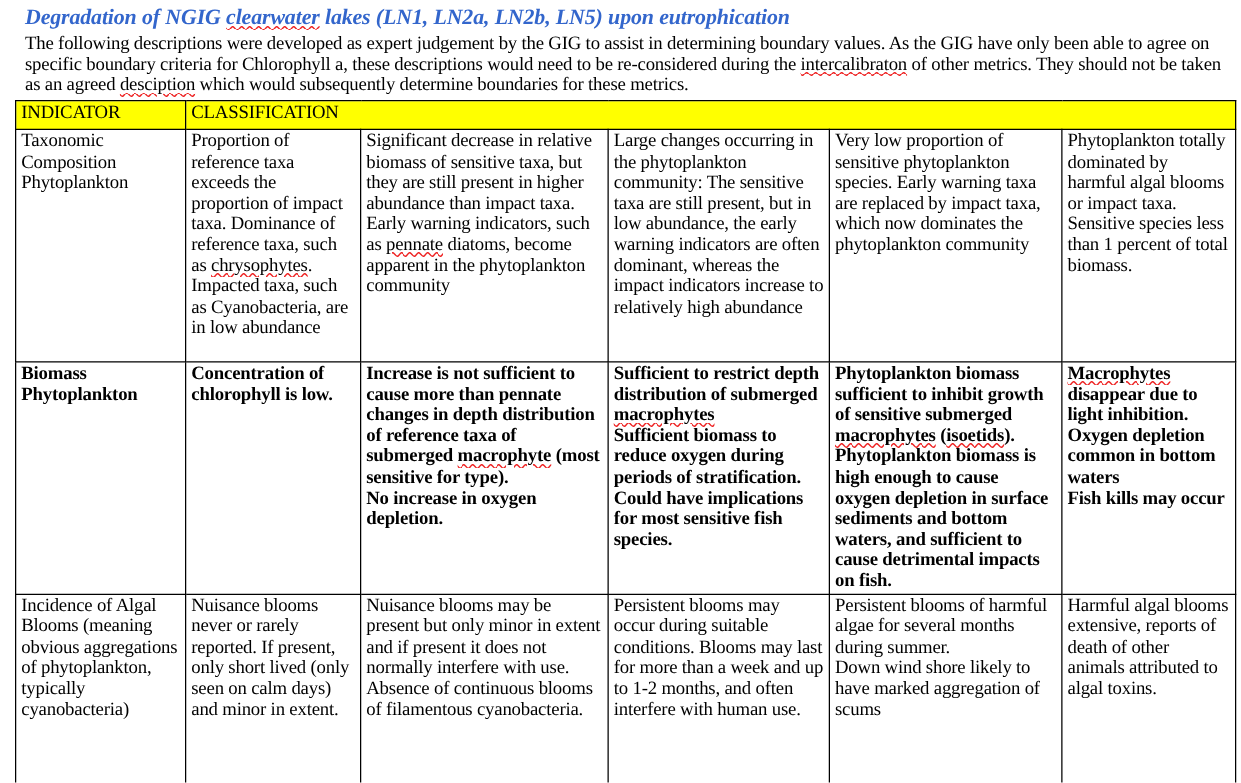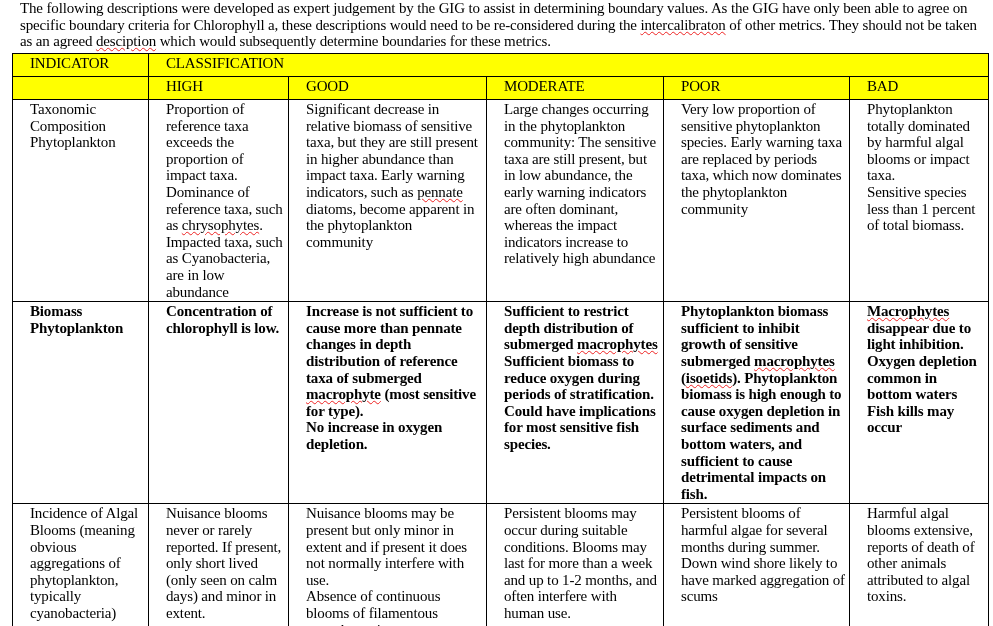--- a/index.html
+++ b/index.html
@@ -60,21 +60,21 @@
   table.matrix {
     border-collapse: collapse;
     table-layout: fixed;
     width: 976px;
     margin-left: 4px;
     border: 1.5px solid #000000;
   }
   table.matrix td {
     border: 1px solid #000000;
     vertical-align: top;
-    padding: 1px 4px 1px 17px;
+    padding: 1px 4px 1px 4px;
     font-size: 15px;
     line-height: 16.6px;
     letter-spacing: -0.15px;
     word-wrap: break-word;
   }
   .hdr {
     background: #ffff00;
     font-size: 16.5px;
     line-height: 19px;
     padding-top: 0px;
@@ -99,61 +99,54 @@
   tr.r-head2 td { height: 20px; }
   tr.r-taxo td  { height: 183px; }
   tr.r-bio td   { height: 166px; font-weight: bold; }
   tr.r-algal td { height: 152px; }
 </style>
 </head>
 <body>
 
 <div class="page">
 
+  <h1 class="doc-title"><span>Degradation of NGIG </span><span class="sp">clearwater</span><span> lakes (LN1, LN2a, LN2b, LN5) upon eutrophication</span></h1>
 
   <p class="intro"><span>The following descriptions were developed as expert judgement by the GIG to assist in determining boundary values.  As the GIG have only been able to agree on specific boundary criteria for Chlorophyll a, these descriptions would need to be re-considered during the </span><span class="sp">intercalibraton</span><span> of other metrics.  They should not be taken as an agreed </span><span class="sp">desciption</span><span> which would subsequently determine boundaries for these metrics.</span></p>
 
   <table class="matrix">
     <colgroup>
       <col class="c-ind">
         <col class="c-high">
         <col class="c-good">
       <col class="c-mod">
         <col class="c-poor">
         <col class="c-bad">
     </colgroup>
     <tbody>
       <tr class="r-head1">
         <td class="hdr">INDICATOR</td>
         <td class="hdr" colspan="5">CLASSIFICATION</td>
       </tr>
-      <tr class="r-head2">
-        <td class="hdr"></td>
-        <td class="hdr">HIGH</td>
-        <td class="hdr">GOOD</td>
-        <td class="hdr">MODERATE</td>
-        <td class="hdr">POOR</td>
-        <td class="hdr">BAD</td>
-      </tr>
 
       <tr class="r-taxo">
         <td>
             <span class="cell-text">Taxonomic Composition Phytoplankton</span>
           </td>
         <td>
             <span class="cell-text"><span>Proportion of reference taxa exceeds the proportion of impact taxa. Dominance of reference taxa, such as </span><span class="sp">chrysophytes</span><span>. Impacted taxa, such as  Cyanobacteria, are in low abundance</span></span>
           </td>
         <td>
             <span class="cell-text"><span>Significant decrease in relative biomass of sensitive taxa, but they are still present in higher abundance than impact taxa. Early warning indicators, such as </span><span class="sp">pennate</span><span> diatoms, become apparent in the phytoplankton community</span></span>
           </td>
         <td>
             <span class="cell-text"><span>Large changes occurring in the phytoplankton community: The sensitive taxa are still present, but in low abundance, the early warning indicators are often dominant, whereas the impact indicators increase to relatively high abundance</span></span>
           </td>
         <td>
-            <span class="cell-text"><span>Very low proportion of sensitive phytoplankton species. Early warning taxa are replaced by periods taxa, which now dominates the phytoplankton community</span></span>
+            <span class="cell-text"><span>Very low proportion of sensitive phytoplankton species. Early warning taxa are replaced by impact taxa, which now dominates the phytoplankton community</span></span>
           </td>
         <td>
             <span class="cell-text"><span>Phytoplankton totally dominated by harmful algal blooms or impact taxa.
 Sensitive species less than 1 percent of total biomass.</span></span>
           </td>
       </tr>
 
       <tr class="r-bio">
         <td>
             <span class="cell-text">Biomass Phytoplankton</span>

